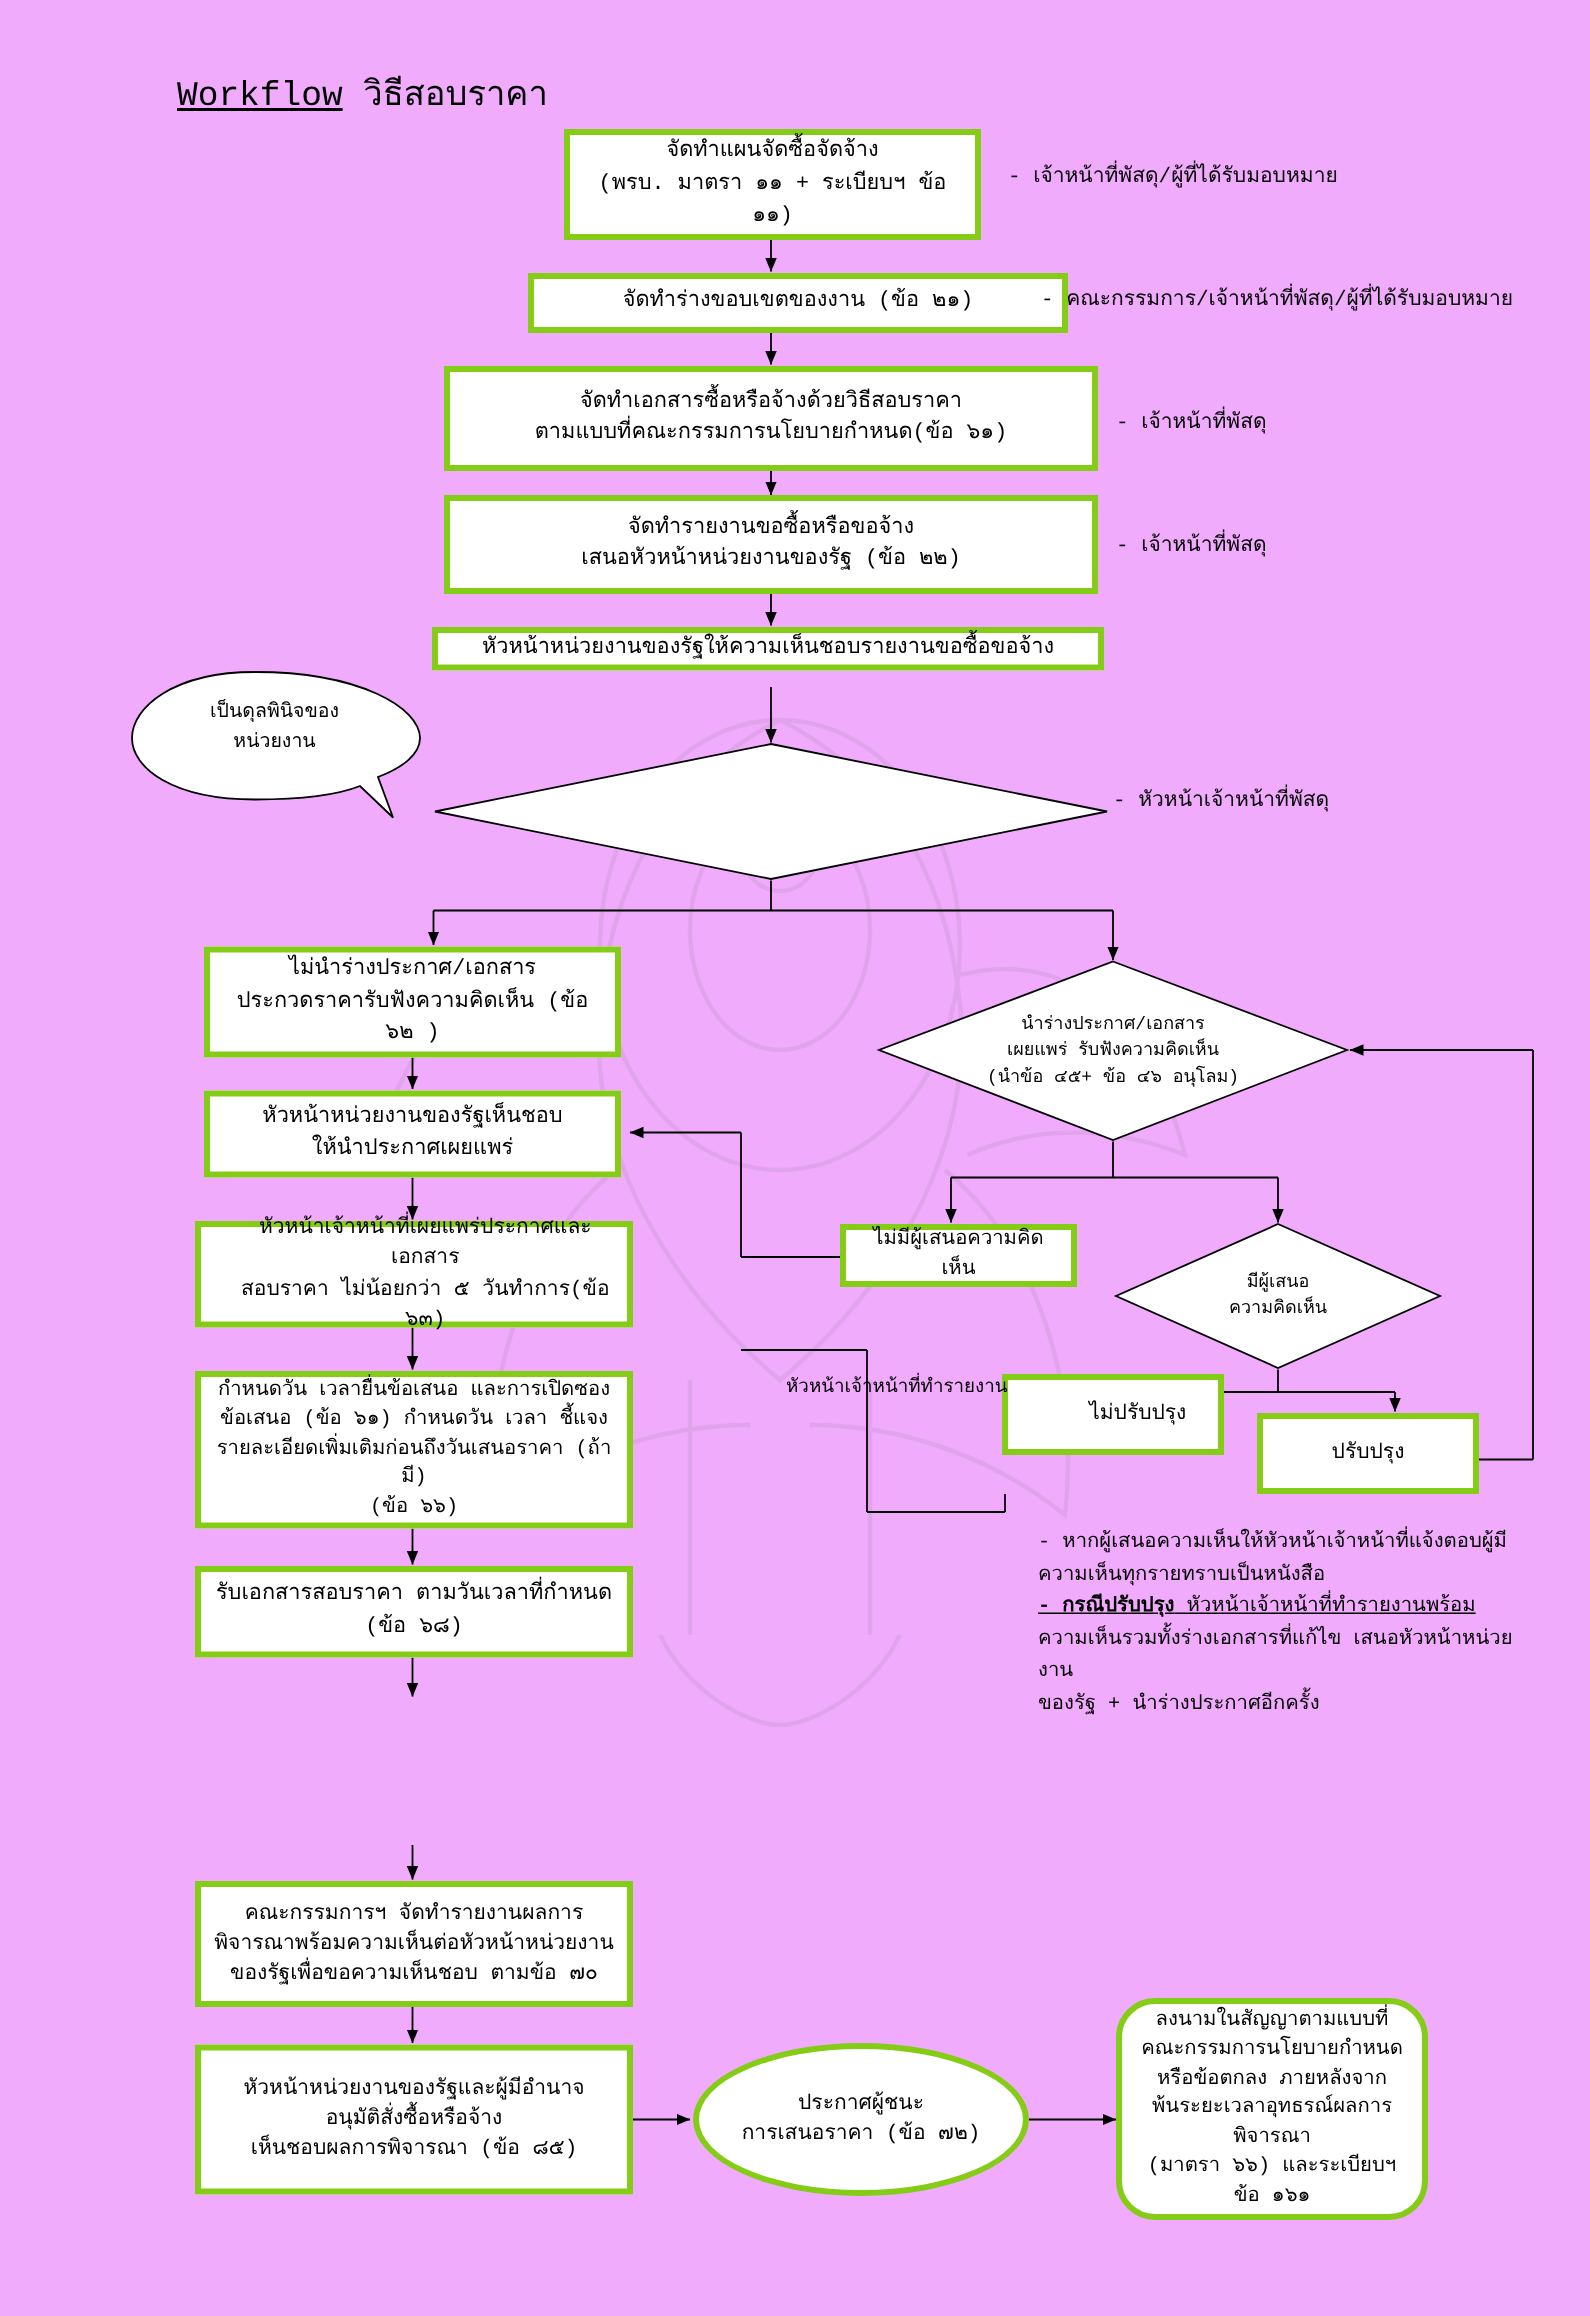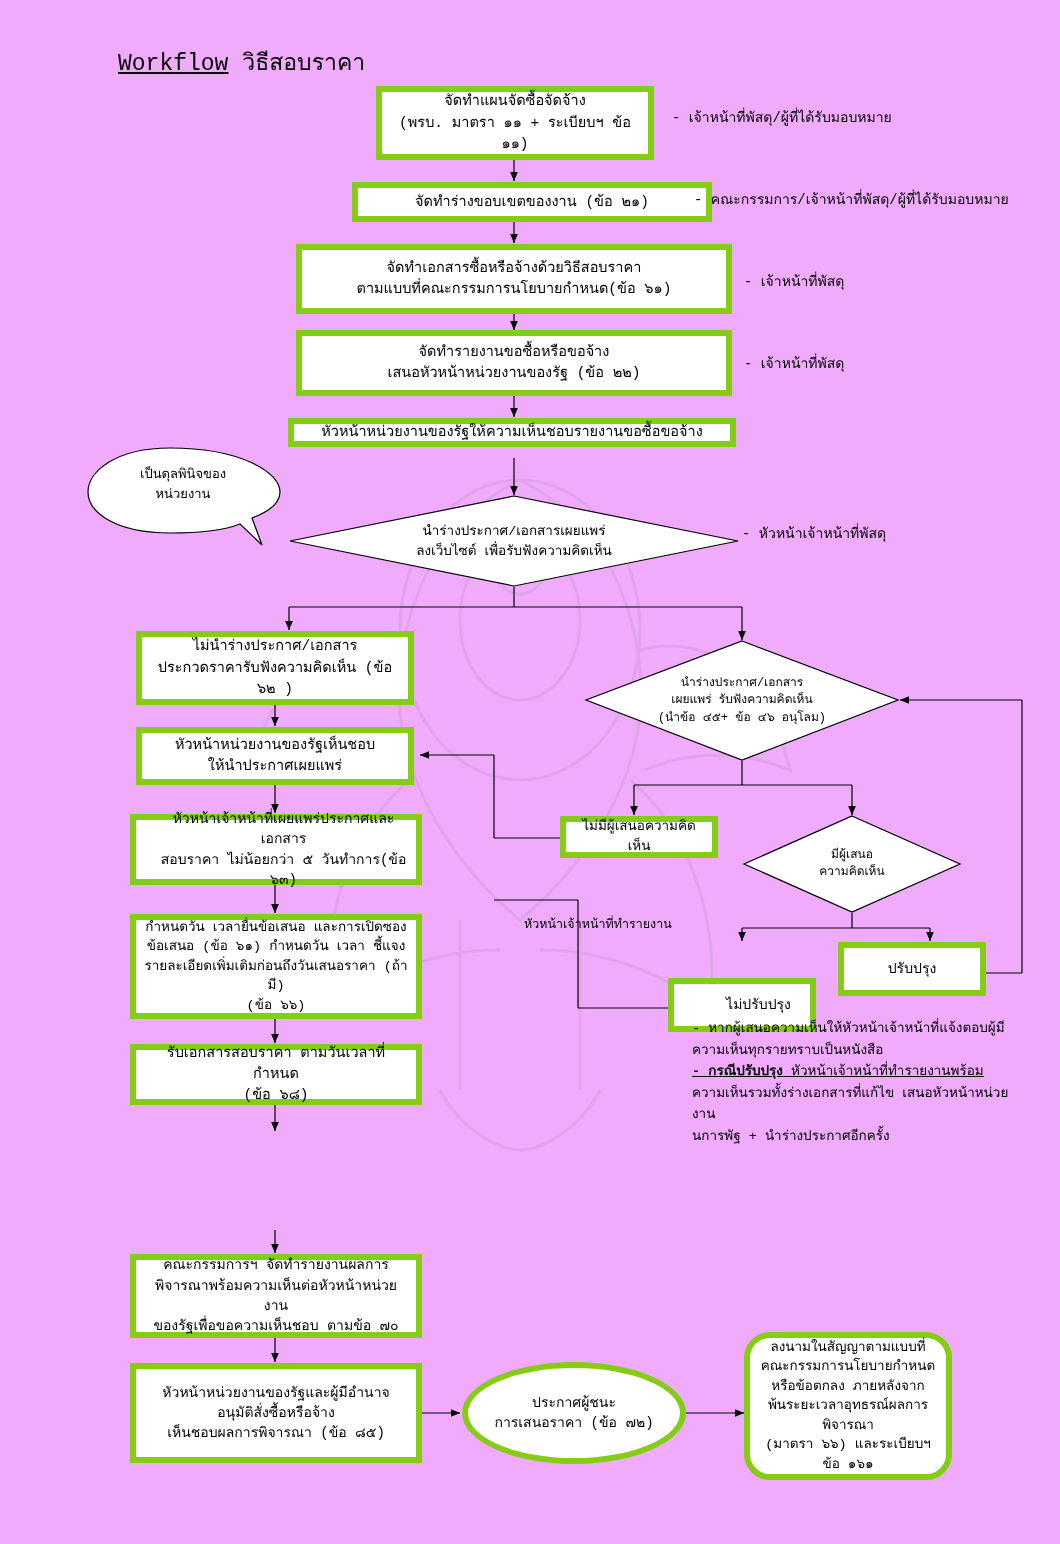--- a/index.html
+++ b/index.html
@@ -47,21 +47,21 @@
   .title .u { text-decoration: underline; }
 
   .node {
     position: absolute;
     box-sizing: border-box;
     display: flex;
     align-items: center;
     justify-content: center;
     text-align: center;
     background: #fff;
-    border: 6px solid #84cc16;
+    border: 4px solid #84cc16;
     font-size: 14.5px;
     line-height: 1.45;
     padding: 4px 8px;
     z-index: 2;
   }
   .node.rounded { border-radius: 26px; }
   .node.ellipse { border-radius: 50%; }
   .node .txt { display: block; }
 
   .diamond-label {
@@ -200,24 +200,20 @@
 ตามแบบที่คณะกรรมการนโยบายกำหนด(ข้อ ๖๑)</span>
     </div>
     <div class="node" style="left:296px; top:330px; width:436px; height:66px;">
       <span class="txt" style="white-space:pre-line">จัดทำรายงานขอซื้อหรือขอจ้าง
 เสนอหัวหน้าหน่วยงานของรัฐ (ข้อ ๒๒)</span>
     </div>
     <div class="node" style="left:288px; top:418px; width:448px; height:29px;">
       <span class="txt" style="white-space:pre-line">หัวหน้าหน่วยงานของรัฐให้ความเห็นชอบรายงานขอซื้อขอจ้าง</span>
     </div>
 
-    <div class="diamond-label" style="left:380px; top:516px; width:268px; height:52px;">
-      <span class="txt" style="white-space:pre-line">นำร่างประกาศ/เอกสารเผยแพร่
-ลงเว็บไซต์ เพื่อรับฟังความคิดเห็น</span>
-    </div>
 
     <div class="callout-text" style="left:108px; top:465px;">
       <span style="white-space:pre-line">เป็นดุลพินิจของ
 หน่วยงาน</span>
     </div>
 
     <div class="node" style="left:136px; top:631px; width:278px; height:74px;text-align:center;">
       <span class="txt" style="white-space:pre-line">ไม่นำร่างประกาศ/เอกสาร
 ประกวดราคารับฟังความคิดเห็น (ข้อ ๖๒ )</span>
     </div>
@@ -271,38 +267,38 @@
 
     <div class="node" style="left:560px; top:816px; width:158px; height:42px; font-size:13.5px;">
       <span class="txt" style="white-space:pre-line">ไม่มีผู้เสนอความคิดเห็น</span>
     </div>
 
     <div class="diamond-label small" style="left:786px; top:838px; width:132px; height:52px;">
       <span class="txt" style="white-space:pre-line">มีผู้เสนอ
 ความคิดเห็น</span>
     </div>
 
-    <div class="node" style="left:668px; top:978px; width:148px; height:54px; font-size:14px;padding-left:41px;">
+    <div class="node" style="left:668px; top:916px; width:148px; height:54px; font-size:14px;padding-left:41px;">
       <span class="txt" style="white-space:pre-line">ไม่ปรับปรุง</span>
     </div>
     <div class="node" style="left:838px; top:942px; width:148px; height:54px; font-size:14px;">
       <span class="txt" style="white-space:pre-line">ปรับปรุง</span>
     </div>
 
     <div class="sidenote" style="left:672px; top:108px;">- เจ้าหน้าที่พัสดุ/ผู้ที่ได้รับมอบหมาย</div>
     <div class="sidenote" style="left:694px; top:190px;">- คณะกรรมการ/เจ้าหน้าที่พัสดุ/ผู้ที่ได้รับมอบหมาย</div>
     <div class="sidenote" style="left:744px; top:272px;">- เจ้าหน้าที่พัสดุ</div>
     <div class="sidenote" style="left:744px; top:354px;">- เจ้าหน้าที่พัสดุ</div>
     <div class="sidenote" style="left:742px; top:524px;">- หัวหน้าเจ้าหน้าที่พัสดุ</div>
     <div class="sidenote" style="left:524px; top:916px; font-size:12.5px;">หัวหน้าเจ้าหน้าที่ทำรายงาน</div>
 
     <div class="sidenote wrap" style="left:692px; top:1018px; width:322px; font-size:13.5px; line-height:1.6;">
       <div>- หากผู้เสนอความเห็นให้หัวหน้าเจ้าหน้าที่แจ้งตอบผู้มี</div>
       <div>ความเห็นทุกรายทราบเป็นหนังสือ</div>
       <div>
         <span class="bold ul">- กรณีปรับปรุง</span><span class="ul"> หัวหน้าเจ้าหน้าที่ทำรายงานพร้อม</span>
       </div>
       <div>ความเห็นรวมทั้งร่างเอกสารที่แก้ไข เสนอหัวหน้าหน่วยงาน</div>
-      <div>นการพัฐ + นำร่างประกาศอีกครั้ง</div>
+      <div>ของรัฐ + นำร่างประกาศอีกครั้ง</div>
     </div>
 
   </div>
 </div>
 
 </body></html>

